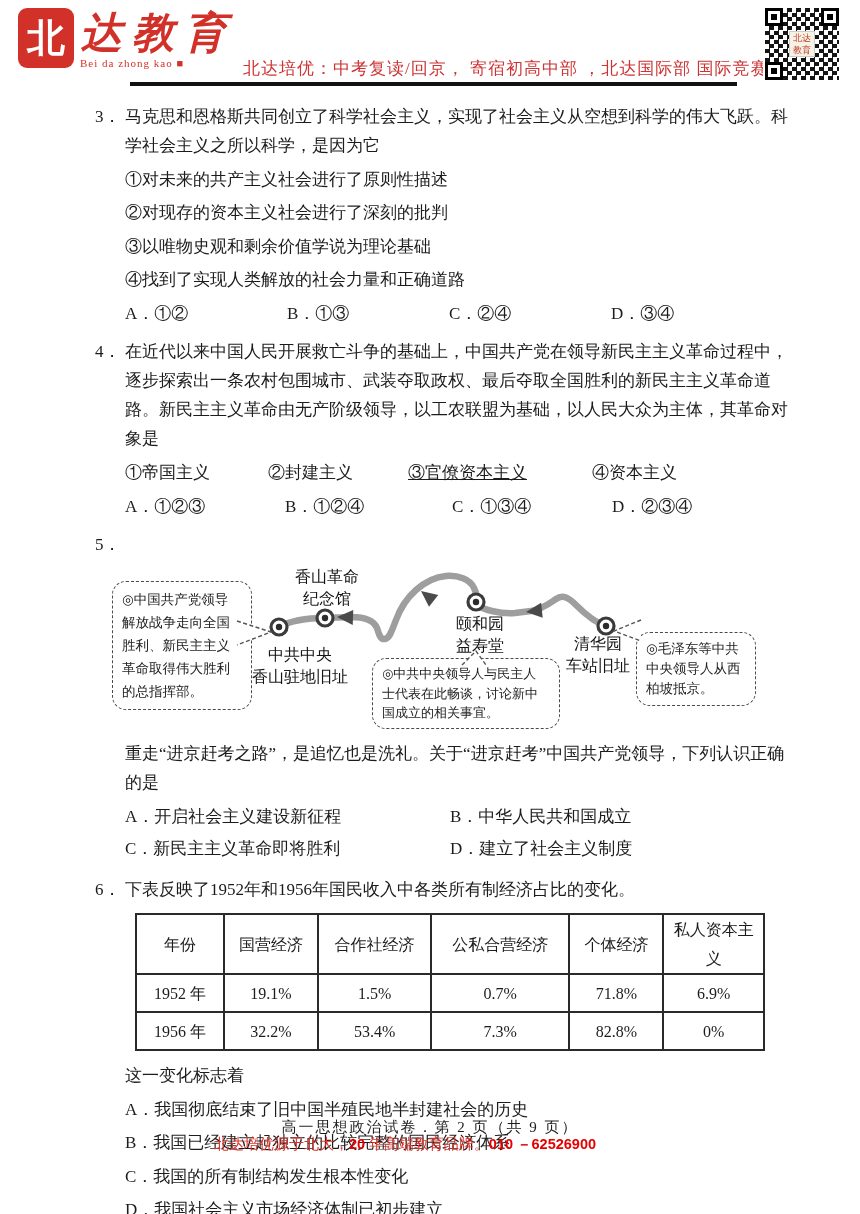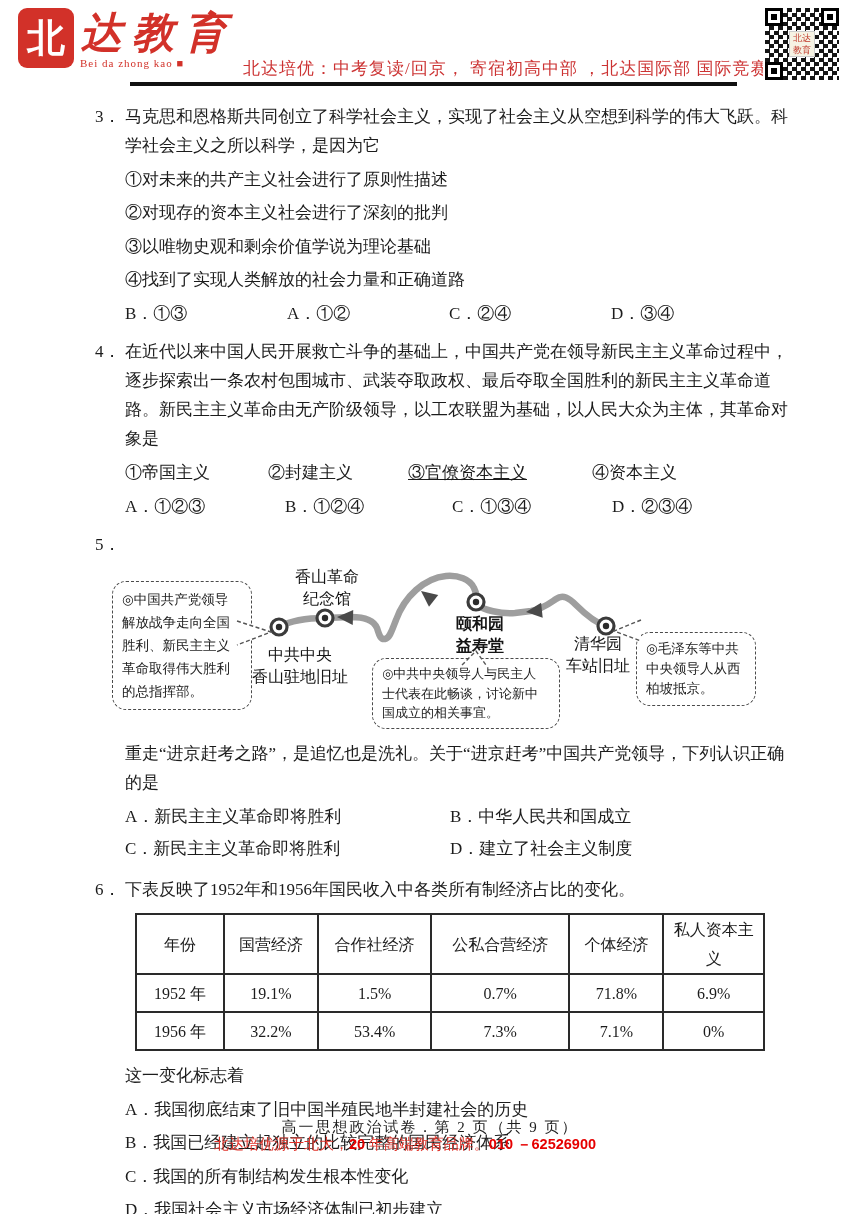--- a/index.html
+++ b/index.html
@@ -69,21 +69,21 @@
   }
   .bub-left  { left:27px;  top:20px; width:140px; padding:6px 9px; font-size:13.5px; line-height:23px; }
   .bub-mid   { left:287px; top:97px; width:188px; padding:5px 9px; font-size:13px;   line-height:19.5px; }
   .bub-right { left:551px; top:31px; width:120px; padding:6px 9px; font-size:13.5px; line-height:20px;margin-top:40px; }
   .dlabel {
     position:absolute; z-index:1; text-align:center; font-size:16px; line-height:22px;
     white-space:pre-line; color:#151515;
   }
   .lab-memorial { left:196px; top:5px;  width:92px; }
   .lab-hq       { left:148px; top:83px; width:134px; }
-  .lab-summer   { left:348px; top:52px; width:94px;font-weight:bold; }
+  .lab-summer   { left:348px; top:52px; width:94px; }
   .lab-station  { left:464px; top:72px; width:98px; }
   
   .eco-table { border-collapse:collapse; width:630px; margin:9px 0 10px 10px; }
   .eco-table th, .eco-table td {
     border:2px solid #2a2a2a; text-align:center; height:38px;
     font-size:16px; font-weight:normal; padding:0 4px;
   }
   .eco-table col.c1{width:14%} .eco-table col.c2{width:15%} .eco-table col.c3{width:18%}
   .eco-table col.c4{width:22%} .eco-table col.c5{width:15%} .eco-table col.c6{width:16%}
   
@@ -118,22 +118,22 @@
 
   <div class="content">
 
     <div class="q">
       <p class="stem"><span class="qnum">3．</span><span>马克思和恩格斯共同创立了科学社会主义，实现了社会主义从空想到科学的伟大飞跃。科学社会主义之所以科学，是因为它</span></p>
       <div class="item">①对未来的共产主义社会进行了原则性描述</div>
       <div class="item">②对现存的资本主义社会进行了深刻的批判</div>
       <div class="item">③以唯物史观和剩余价值学说为理论基础</div>
       <div class="item">④找到了实现人类解放的社会力量和正确道路</div>
       <div class="opts opts4">
+        <span>A．①②</span>
         <span>B．①③</span>
-        <span>A．①②</span>
         <span>C．②④</span>
         <span>D．③④</span>
       </div>
     </div>
 
     <div class="q">
       <p class="stem"><span class="qnum">4．</span><span>在近代以来中国人民开展救亡斗争的基础上，中国共产党在领导新民主主义革命过程中，逐步探索出一条农村包围城市、武装夺取政权、最后夺取全国胜利的新民主主义革命道路。新民主主义革命由无产阶级领导，以工农联盟为基础，以人民大众为主体，其革命对象是</span></p>
       <div class="opts opts-items">
         <span>①帝国主义</span>
         <span>②封建主义</span>
@@ -196,21 +196,21 @@
               <circle cx="521" cy="65" r="3.2" fill="#2b2b2b"></circle>
           </g>
           <path d="M152,60 L186,71 L152,84" fill="#fff" stroke="#555" stroke-width="1.4" stroke-dasharray="4 2.5"></path>
           <path d="M556,59 L529,70 L556,80" fill="#fff" stroke="#555" stroke-width="1.4" stroke-dasharray="4 2.5"></path>
           <path d="M377,104 L391,90 L401,104" fill="#fff" stroke="#555" stroke-width="1.4" stroke-dasharray="4 2.5"></path>
         </svg>
       </div>
 
       <p class="para">重走“进京赶考之路”，是追忆也是洗礼。关于“进京赶考”中国共产党领导，下列认识正确的是</p>
       <div class="opts opts2">
-        <span>A．新民主主义革命即将胜利</span>
+        <span>A．开启社会主义建设新征程</span>
         <span>B．中华人民共和国成立</span>
         <span>C．新民主主义革命即将胜利</span>
         <span>D．建立了社会主义制度</span>
       </div>
     </div>
 
     <div class="q">
       <p class="stem"><span class="qnum">6．</span><span>下表反映了1952年和1956年国民收入中各类所有制经济占比的变化。</span></p>
 
       <table class="eco-table">
@@ -237,21 +237,21 @@
           <td>1.5%</td>
           <td>0.7%</td>
           <td>71.8%</td>
           <td>6.9%</td>
         </tr>
         <tr>
           <td>1956 年</td>
           <td>32.2%</td>
           <td>53.4%</td>
           <td>7.3%</td>
-          <td>7.1%</td>
+          <td>82.8%</td>
           <td>0%</td>
         </tr>
       </tbody>
         </table>
 
       <p class="para">这一变化标志着</p>
       <div class="item">A．我国彻底结束了旧中国半殖民地半封建社会的历史</div>
       <div class="item">B．我国已经建立起独立的比较完整的国民经济体系</div>
       <div class="item">C．我国的所有制结构发生根本性变化</div>
       <div class="item">D．我国社会主义市场经济体制已初步建立</div>

